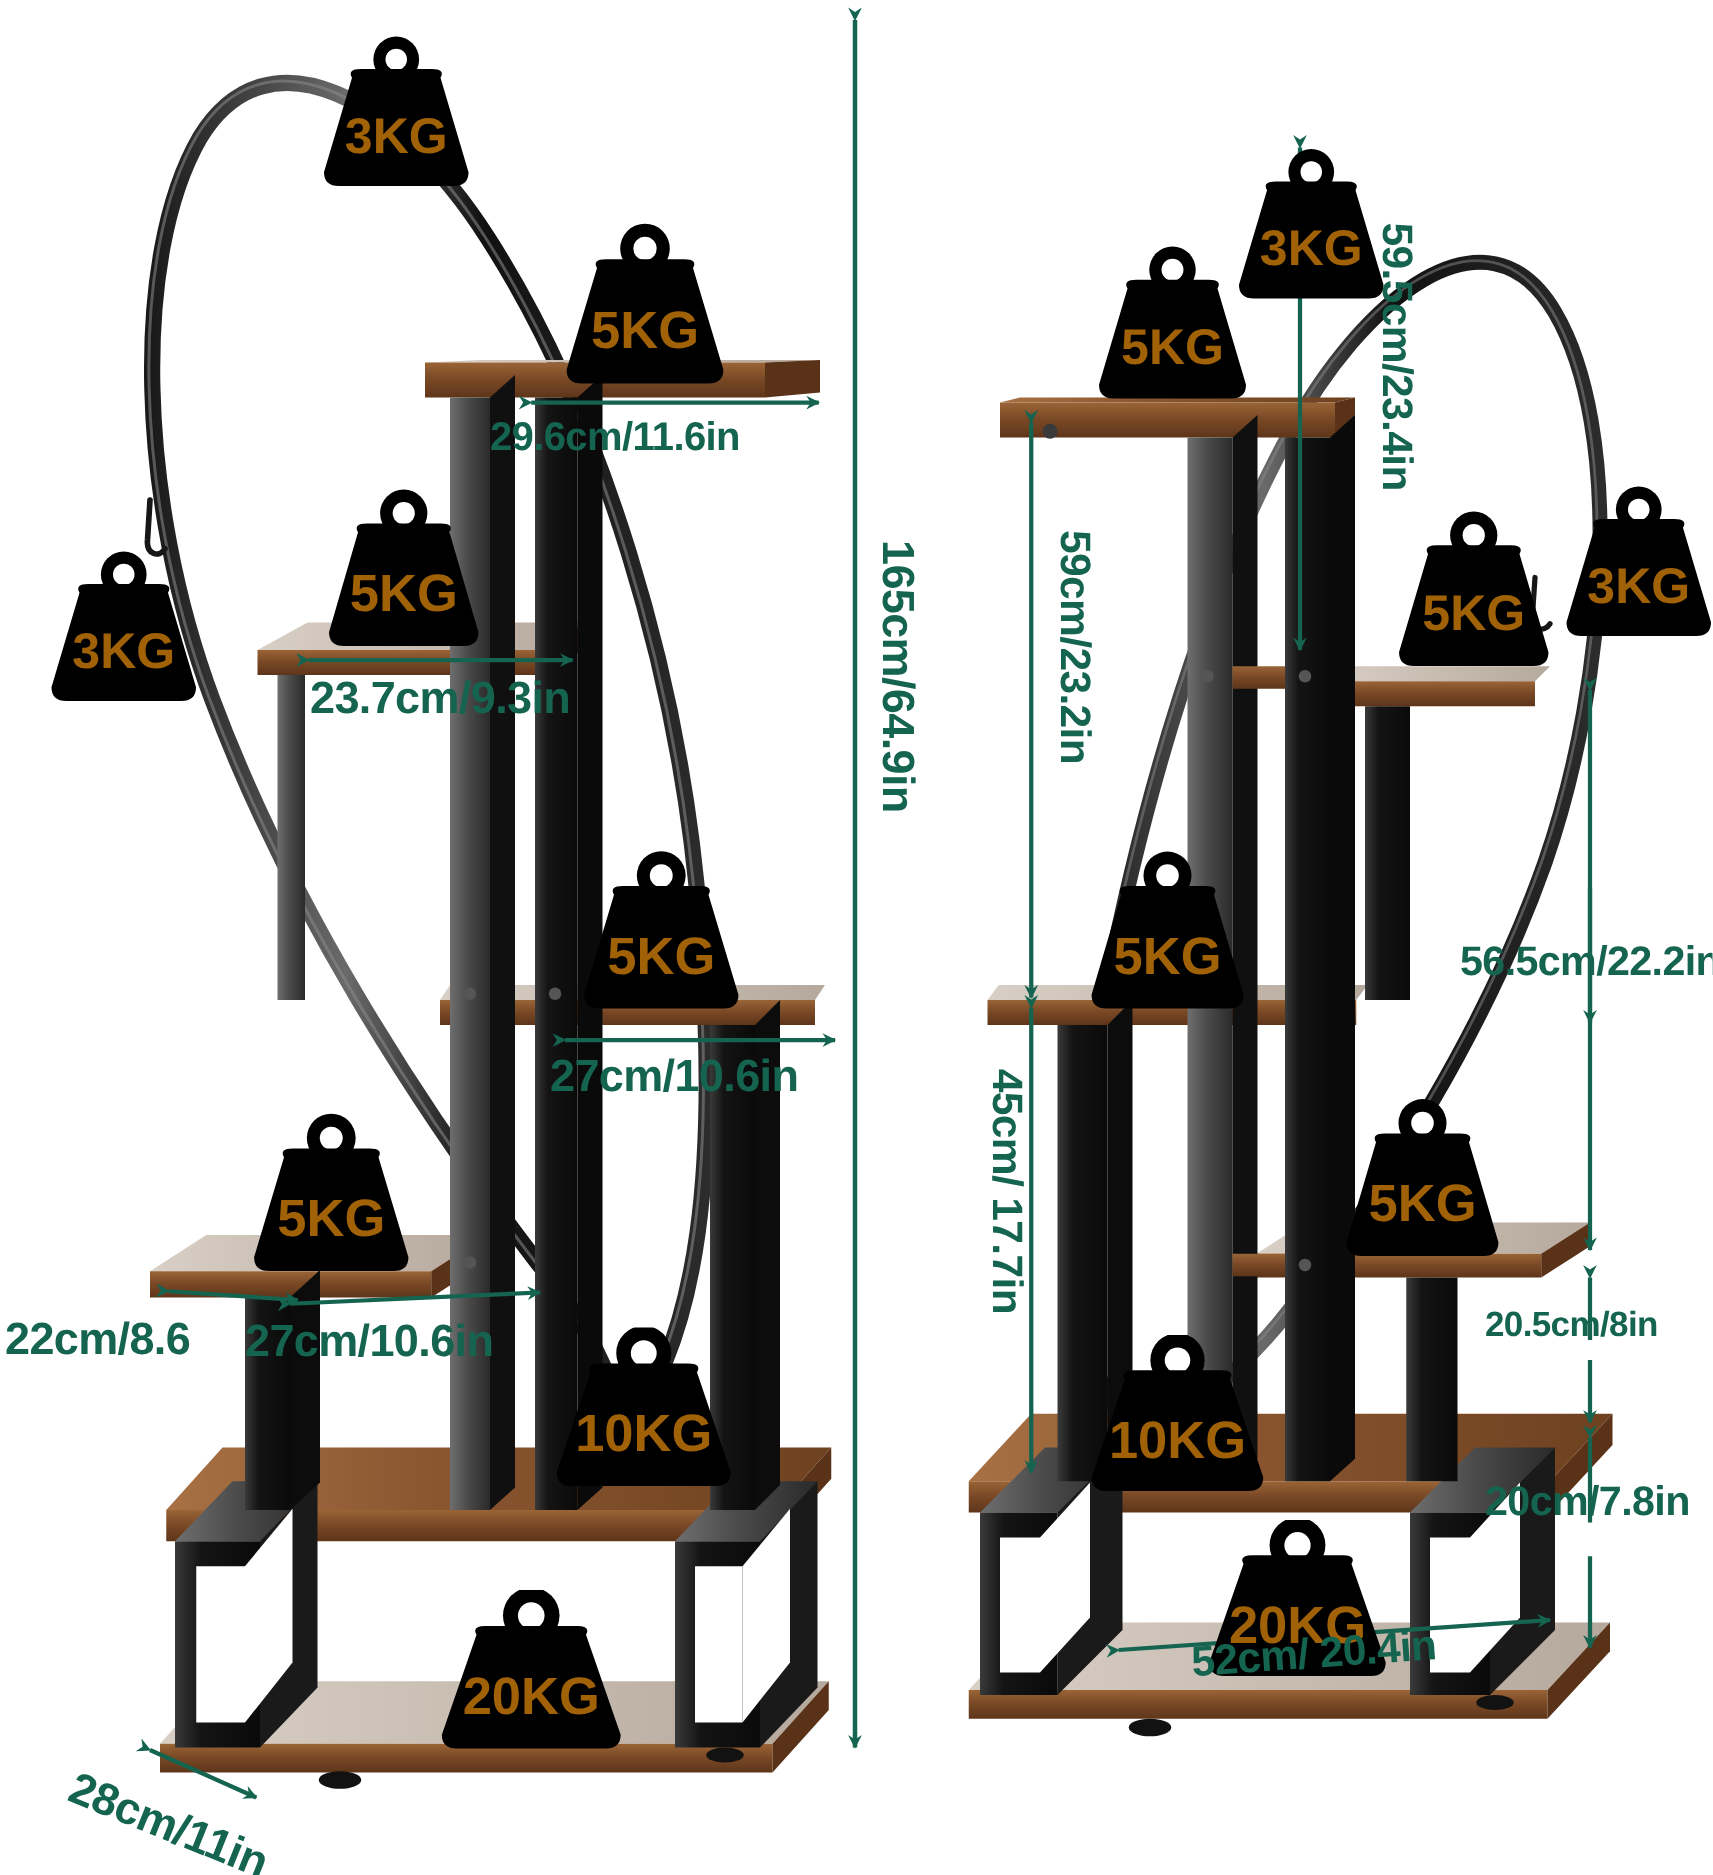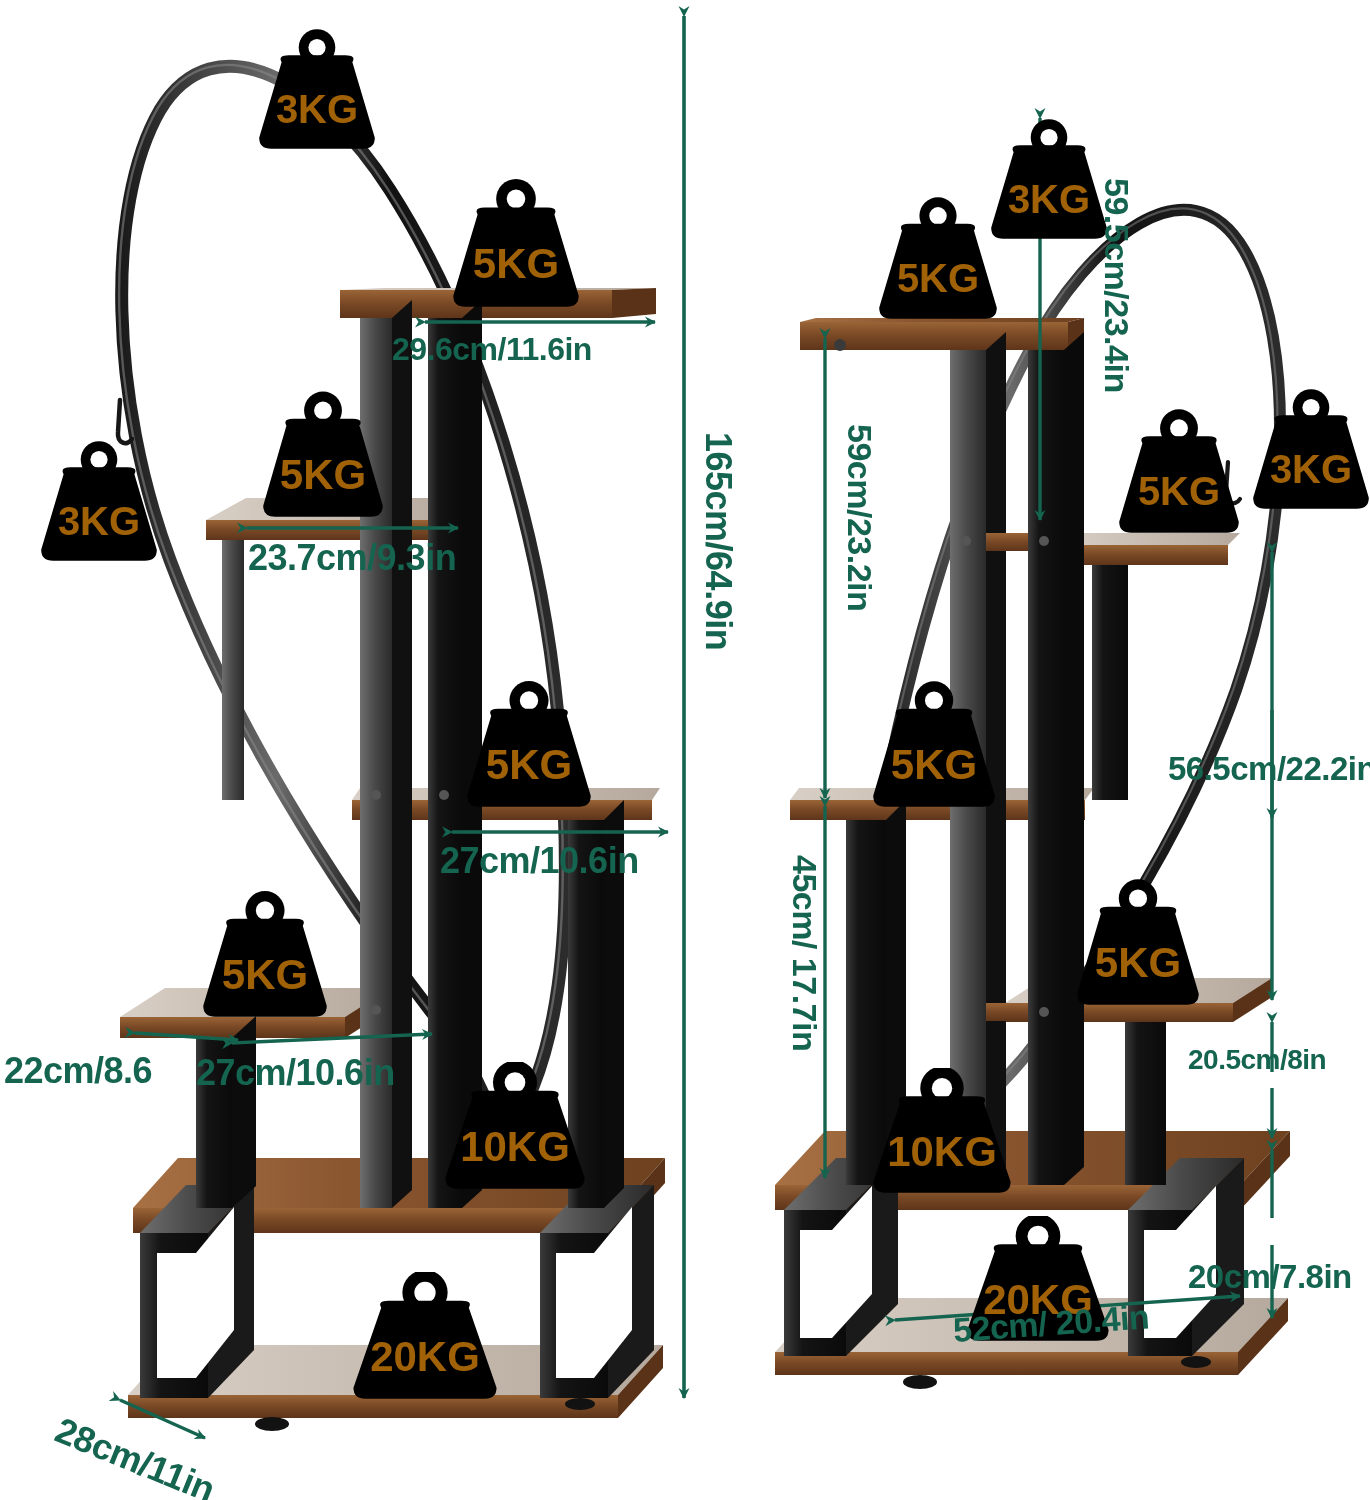--- a/index.html
+++ b/index.html
@@ -341,17 +341,17 @@
   <div class="dimtext" style="left:64px;top:1412px;font-size:36px;transform:rotate(22deg);transform-origin:left top;">28cm/11in</div>
   <div class="dimtext" style="left:700px;top:432px;font-size:36px;writing-mode:vertical-rl;">165cm/64.9in</div>
 </div>
 
 <div>
   <div class="dimtext" style="left:1100px;top:178px;font-size:34px;writing-mode:vertical-rl;">59.5cm/23.4in</div>
   <div class="dimtext" style="left:843px;top:424px;font-size:34px;writing-mode:vertical-rl;">59cm/23.2in</div>
   <div class="dimtext" style="left:788px;top:855px;font-size:34px;writing-mode:vertical-rl;">45cm/ 17.7in</div>
   <div class="dimtext" style="left:1168px;top:752px;font-size:33px;">56.5cm/22.2in</div>
   <div class="dimtext" style="left:1188px;top:1046px;font-size:28px;">20.5cm/8in</div>
-  <div class="dimtext" style="left:1188px;top:1260px;font-size:33px;">20cm/7.8in</div>
+  <div class="dimtext" style="left:1188px;top:1184px;font-size:33px;">20cm/7.8in</div>
   <div class="dimtext" style="left:952px;top:1313px;font-size:34px;transform:rotate(-4deg);transform-origin:left top;">52cm/ 20.4in</div>
 </div>
 
 </div>
 
 </body></html>

